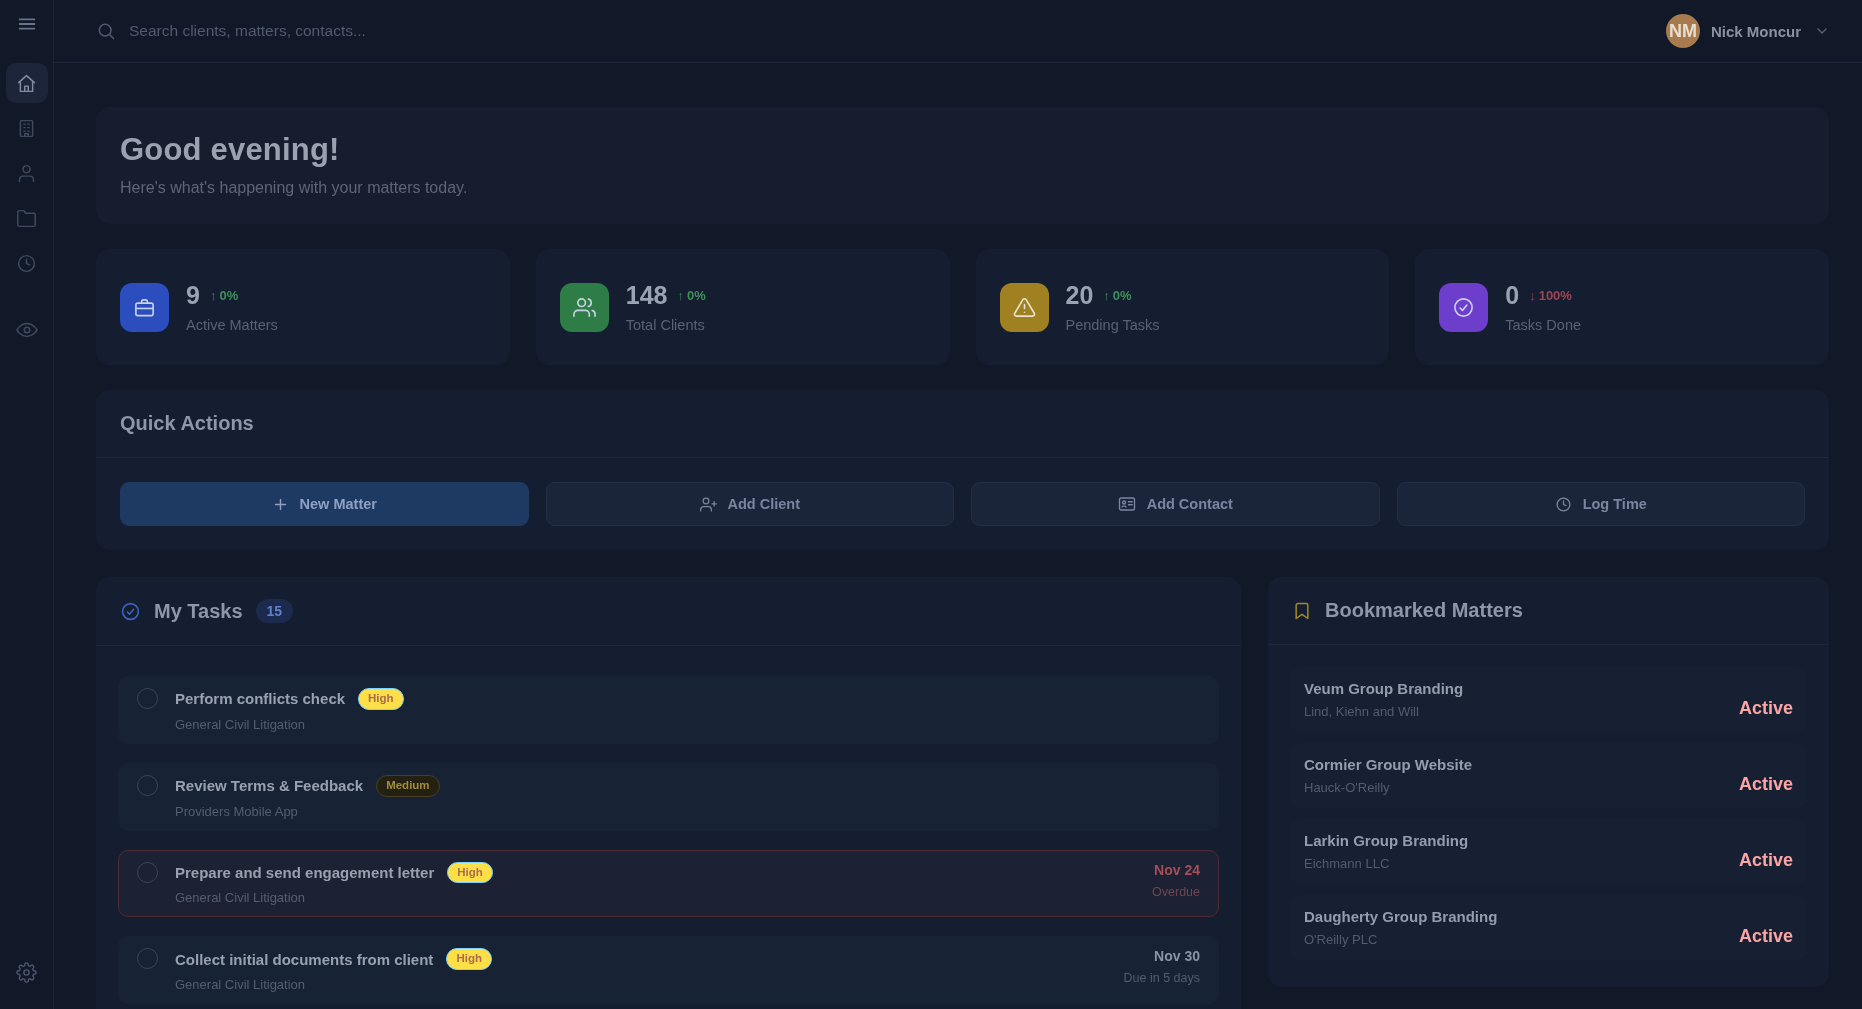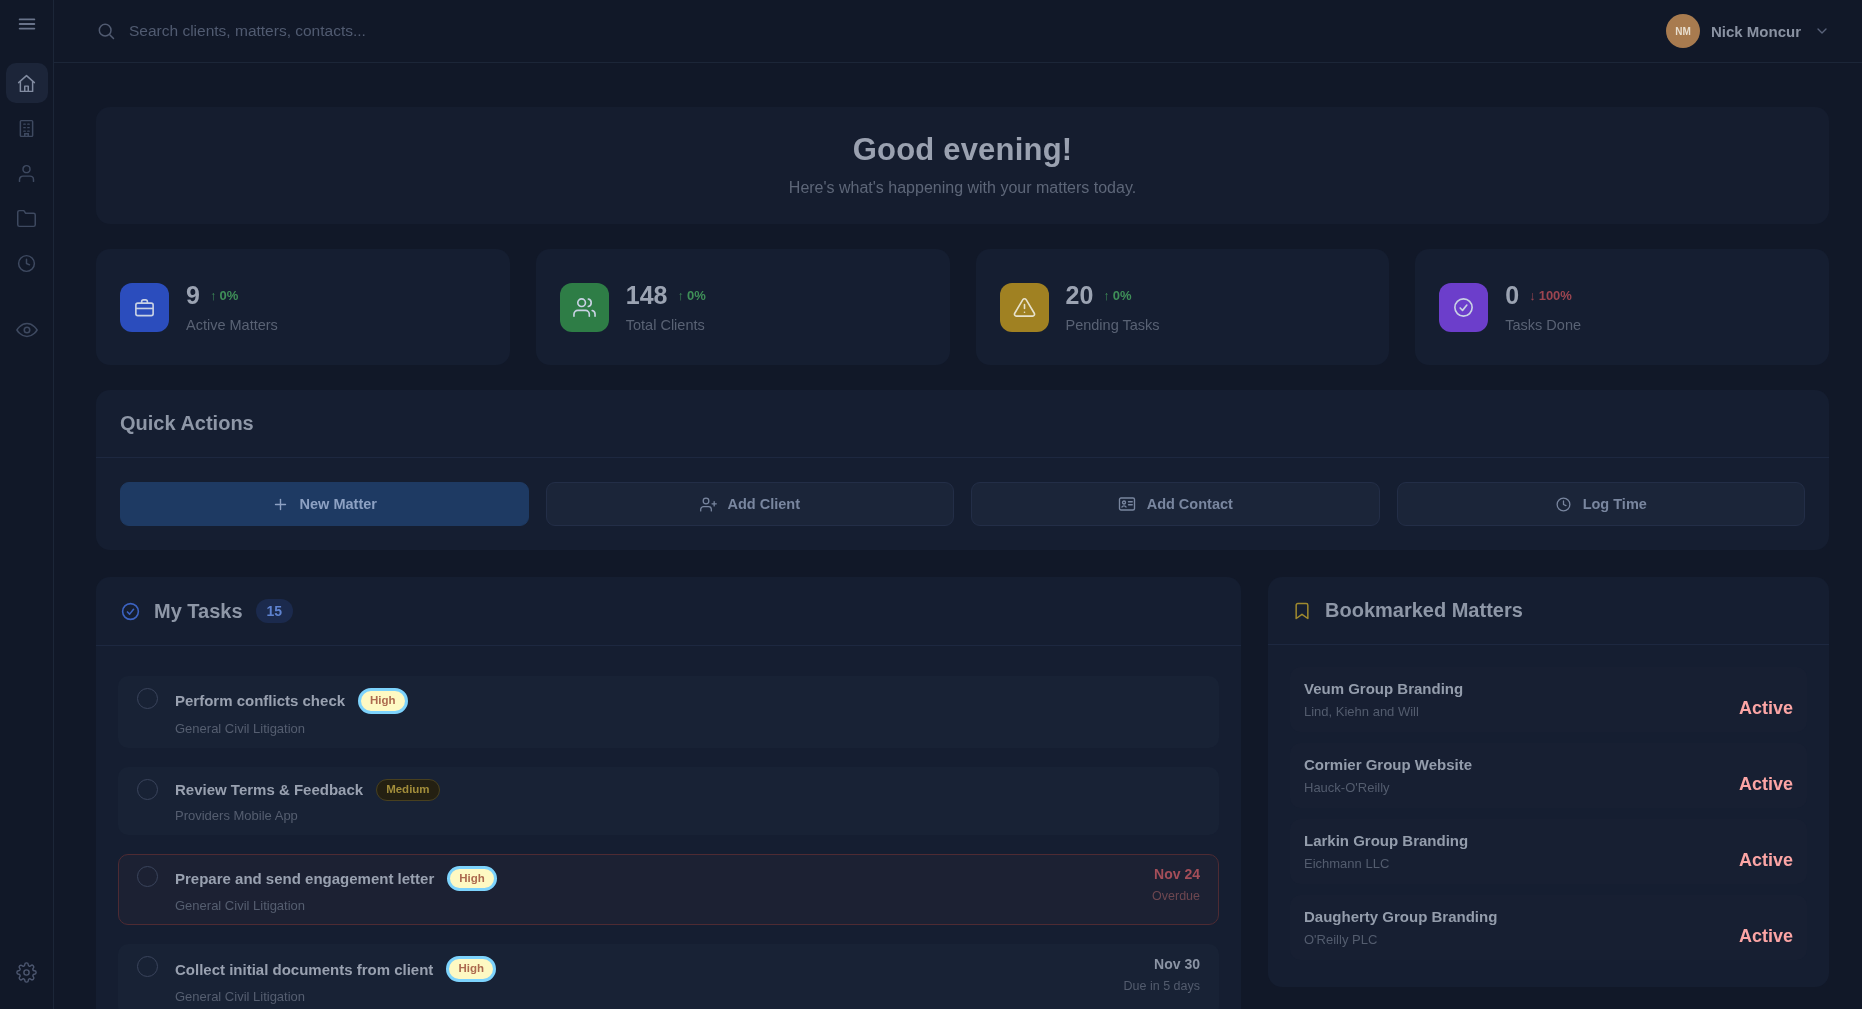--- a/index.html
+++ b/index.html
@@ -42,30 +42,30 @@
   .search-wrap input {
     background: transparent; border: none; outline: none;
     color: #8a93a6; font-size: 15.5px; width: 480px;
     font-family: inherit;
   }
   .search-wrap input::placeholder { color: #515b71; }
   .user-chip { display: flex; align-items: center; gap: 11px; cursor: pointer; }
   .avatar {
     width: 34px; height: 34px; border-radius: 50%;
     background: #a87b4f; color: #e9dfcf;
-    font-size: 10px; font-weight: 700;
+    font-size: 18px; font-weight: 700;
     display: flex; align-items: center; justify-content: center; text-align: right;
   }
   .user-name { font-size: 15px; font-weight: 600; color: #8a92a2; }
   .chevron { color: #59637a; margin-left: 2px; }
 
   
   .content { padding: 44px 33px 0 42px; }
 
-  .hero { background: #151d2f; border-radius: 14px; padding: 25px 24px 27px; text-align: center; }
+  .hero { background: #151d2f; border-radius: 14px; padding: 25px 24px 27px; }
   .hero h1 { font-size: 31px; font-weight: 700; color: #9aa1b0; letter-spacing: .2px; }
   .hero p { font-size: 16px; color: #5d6678; margin-top: 11px; }
 
   .stats { display: grid; grid-template-columns: repeat(4, 1fr); gap: 26px; margin-top: 25px; }
   .stat-card {
     background: #151e31; border-radius: 14px; height: 116px;
     display: flex; align-items: center; gap: 17px; padding: 0 24px;
   }
   .stat-icon {
     width: 49px; height: 49px; border-radius: 12px; flex-shrink: 0;
@@ -121,21 +121,21 @@
     width: 21px; height: 21px; border-radius: 50%;
     border: 1.6px solid #3a445c; flex-shrink: 0; cursor: pointer; background: transparent;
   }
   .task-main { flex: 1; min-width: 0; }
   .task-title-row { display: flex; align-items: center; gap: 13px; }
   .task-title { font-size: 15px; font-weight: 600; color: #99a1b0; }
   .badge {
     font-size: 11.5px; font-weight: 600; padding: 3px 9px; border-radius: 999px;
     line-height: 1.2;
   }
-  .badge.high   { color: #ad6a4f; background: #fef9c3; border: 3px solid #7dd3fc; }
+  .badge.high   { color: #ad6a4f; background: #fde047; border: 1px solid #7dd3fc; }
   .badge.medium { color: #a28d3b; background: #242012; border: 1px solid #48401f; }
   .task-matter { font-size: 13px; color: #555e70; margin-top: 7px; }
   .task-due { text-align: right; flex-shrink: 0; }
   .due-date { font-size: 14px; font-weight: 600; color: #8b94a4; }
   .overdue .due-date { color: #a44e59; }
   .due-note { font-size: 12.5px; color: #535c6e; margin-top: 7px; }
   .overdue .due-note { color: #6d4750; }
 
   .bm-list { padding: 22px 22px 16px; }
   .bm-item {

